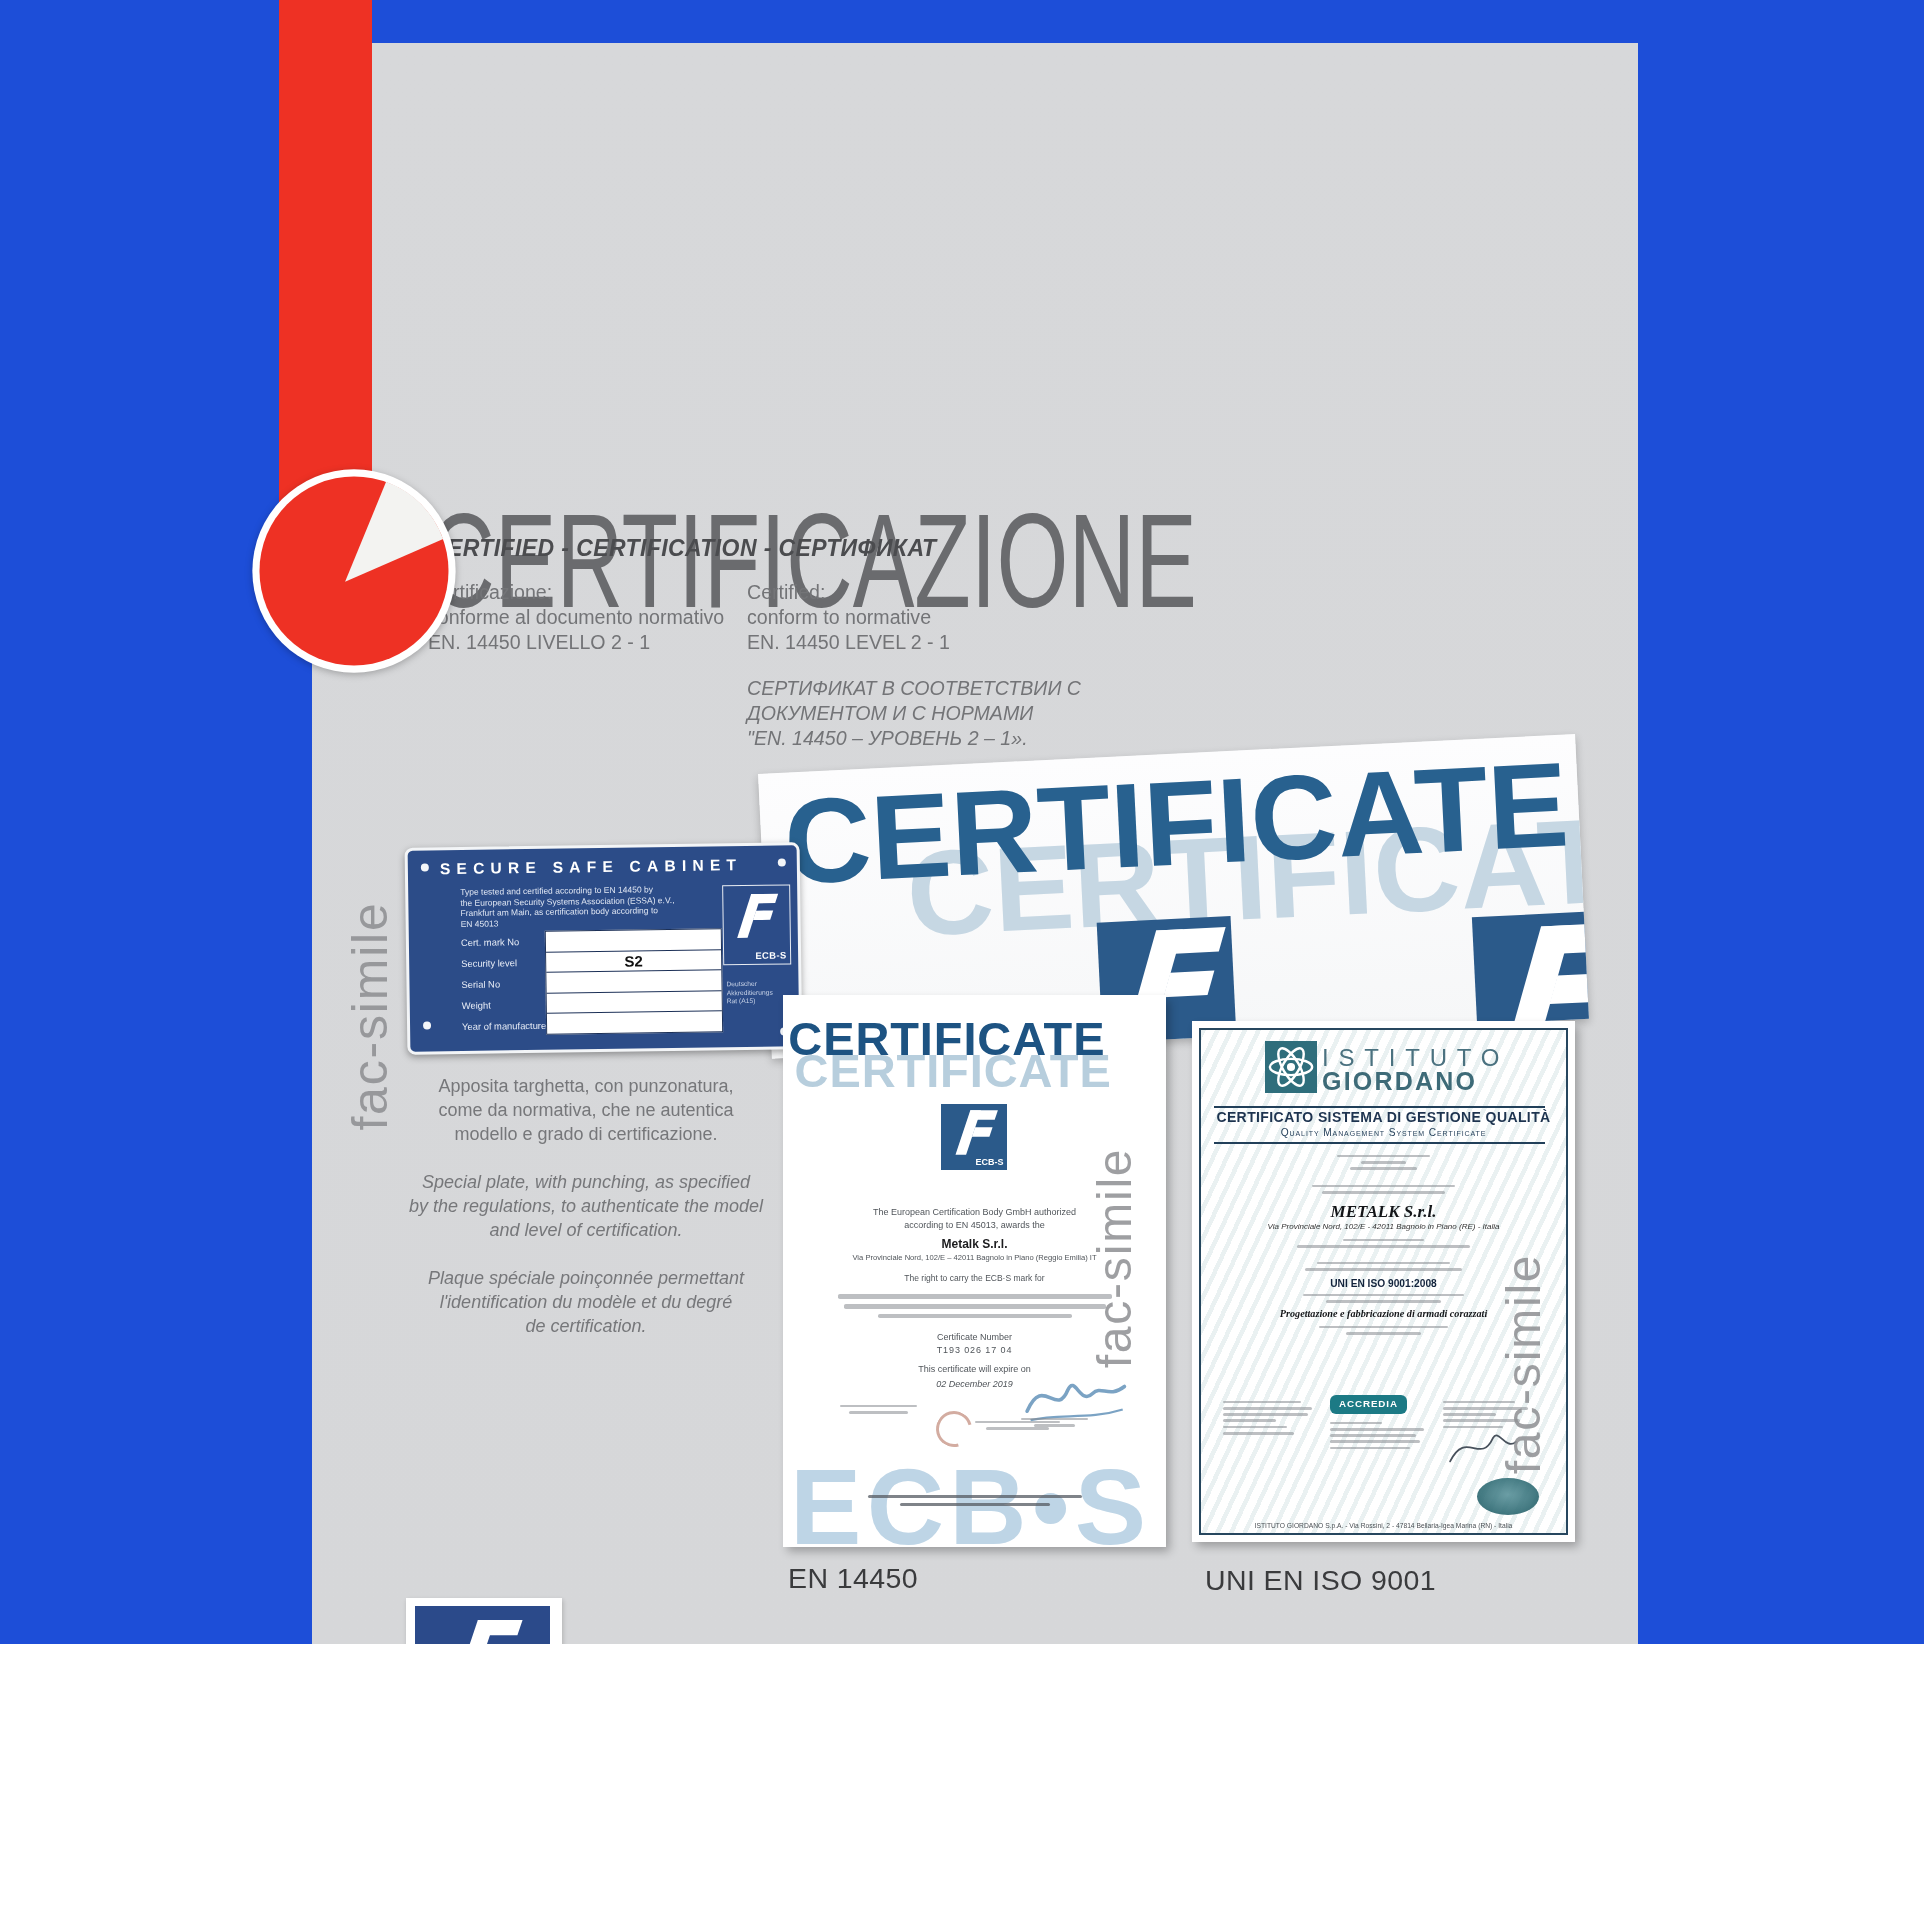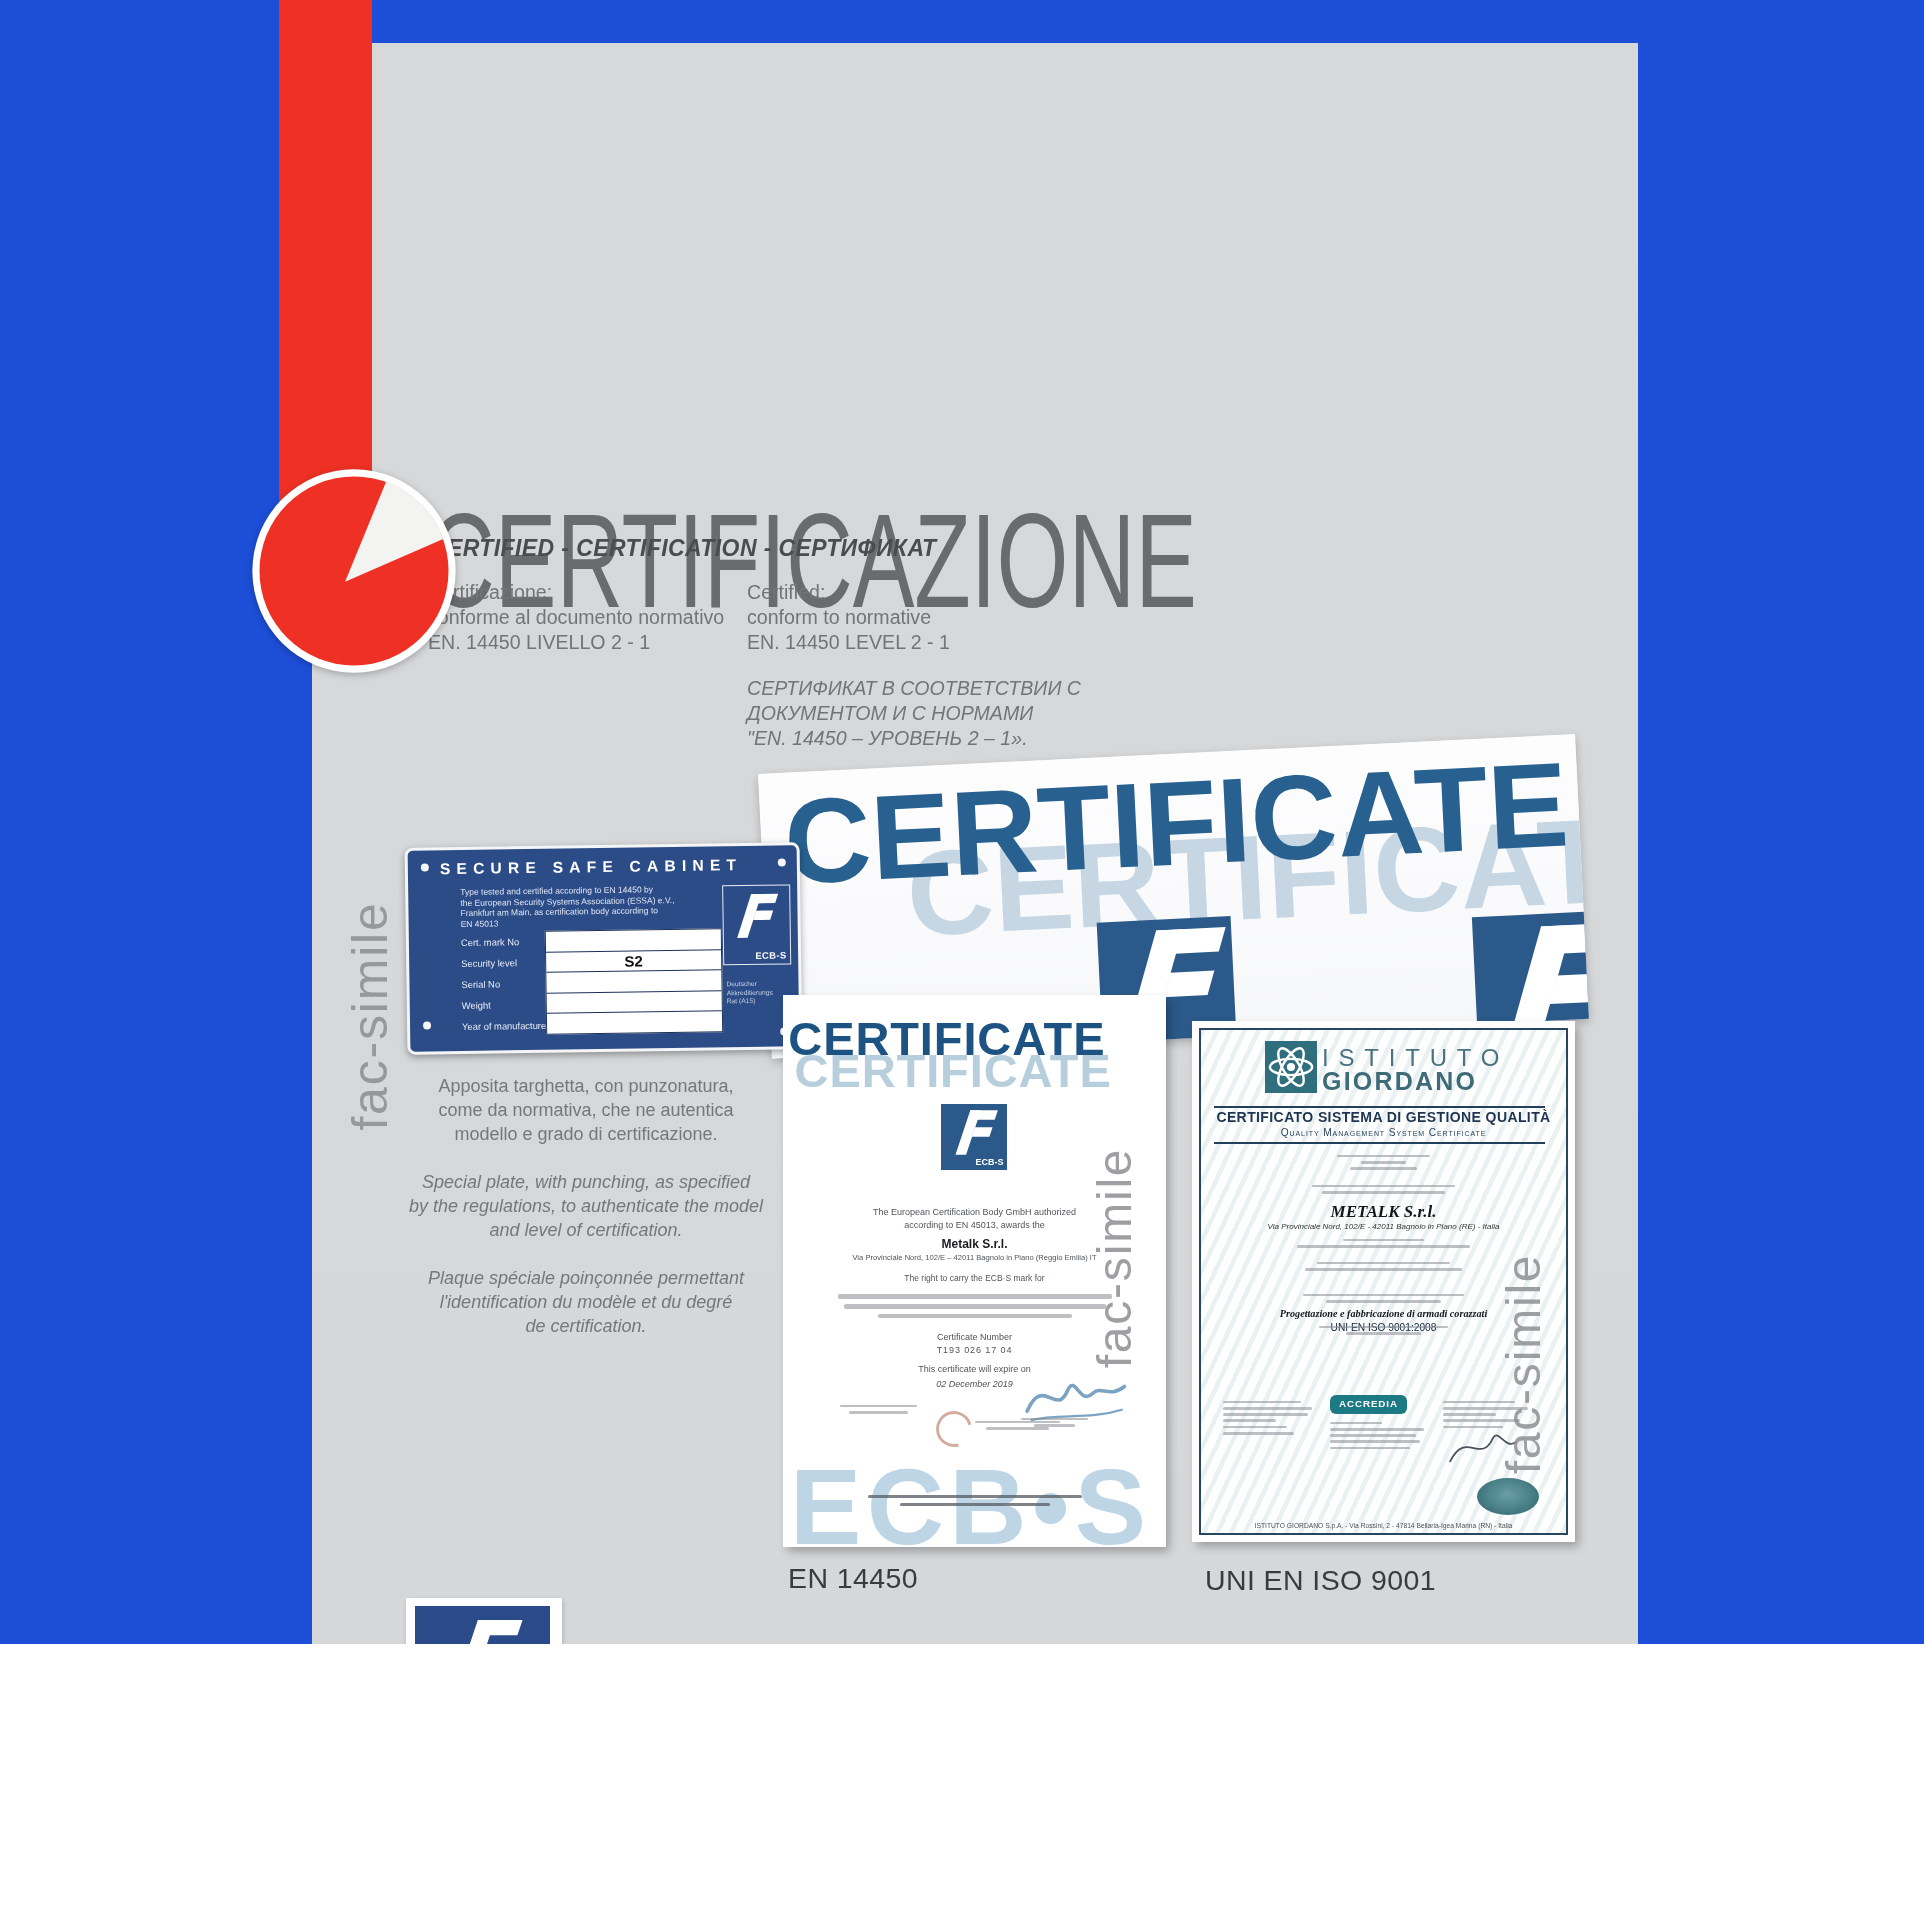--- a/index.html
+++ b/index.html
@@ -90,21 +90,21 @@
   .cr-logo{position:absolute;left:73px;top:19.6px;width:52px;height:52px;background:#2f6e7c;}
   .cr-brand1{position:absolute;left:130px;top:23px;font-size:24px;letter-spacing:9.8px;color:#4b7280;white-space:nowrap;}
   .cr-brand2{position:absolute;left:130px;top:46px;font-size:25px;font-weight:700;letter-spacing:2.2px;color:#3e6b78;white-space:nowrap;}
   .cr-rule{position:absolute;left:22px;width:331px;height:1.8px;background:#22405a;}
   .cr-center{position:absolute;left:0;width:100%;text-align:center;}
   .cr-title-it{font-size:14px;font-weight:700;color:#1e3450;letter-spacing:0.4px;}
   .cr-title-en{font-size:10.2px;font-variant:small-caps;color:#27425c;letter-spacing:0.9px;}
   .serif-i{font-family:"Liberation Serif",serif;font-style:italic;font-weight:700;color:#141619;}
   .cr-company{font-size:17px;}
   .cr-address{font-size:8px;color:#333;}
-  .cr-standard{font-size:10.2px;font-weight:400;color:#12233c;margin-top:44px;}
+  .cr-standard{font-size:10.2px;font-weight:700;color:#12233c;}
   .cr-scope{font-size:10.2px;}
   .accredia{position:absolute;left:138px;top:374px;width:77px;height:18.7px;background:#1c7a85;color:#fff;
     font-size:9.8px;font-weight:700;letter-spacing:0.9px;text-align:center;line-height:18.7px;border-radius:6px;}
   .seal{position:absolute;left:285px;top:457px;width:62px;height:37px;border-radius:50%;
     background:radial-gradient(ellipse at 50% 45%,#5b939b 0%,#2e6a73 65%,#1f4d55 100%);opacity:.9;}
   .cr-footer{position:absolute;left:0;top:501px;width:100%;text-align:center;font-size:6.7px;color:#4a4f54;}
 
   
   .essa-card{position:absolute;left:94px;top:1555px;width:156px;height:178px;background:#fff;
     box-shadow:0.9px 1.8px 4.5px rgba(0,0,0,.18);}

